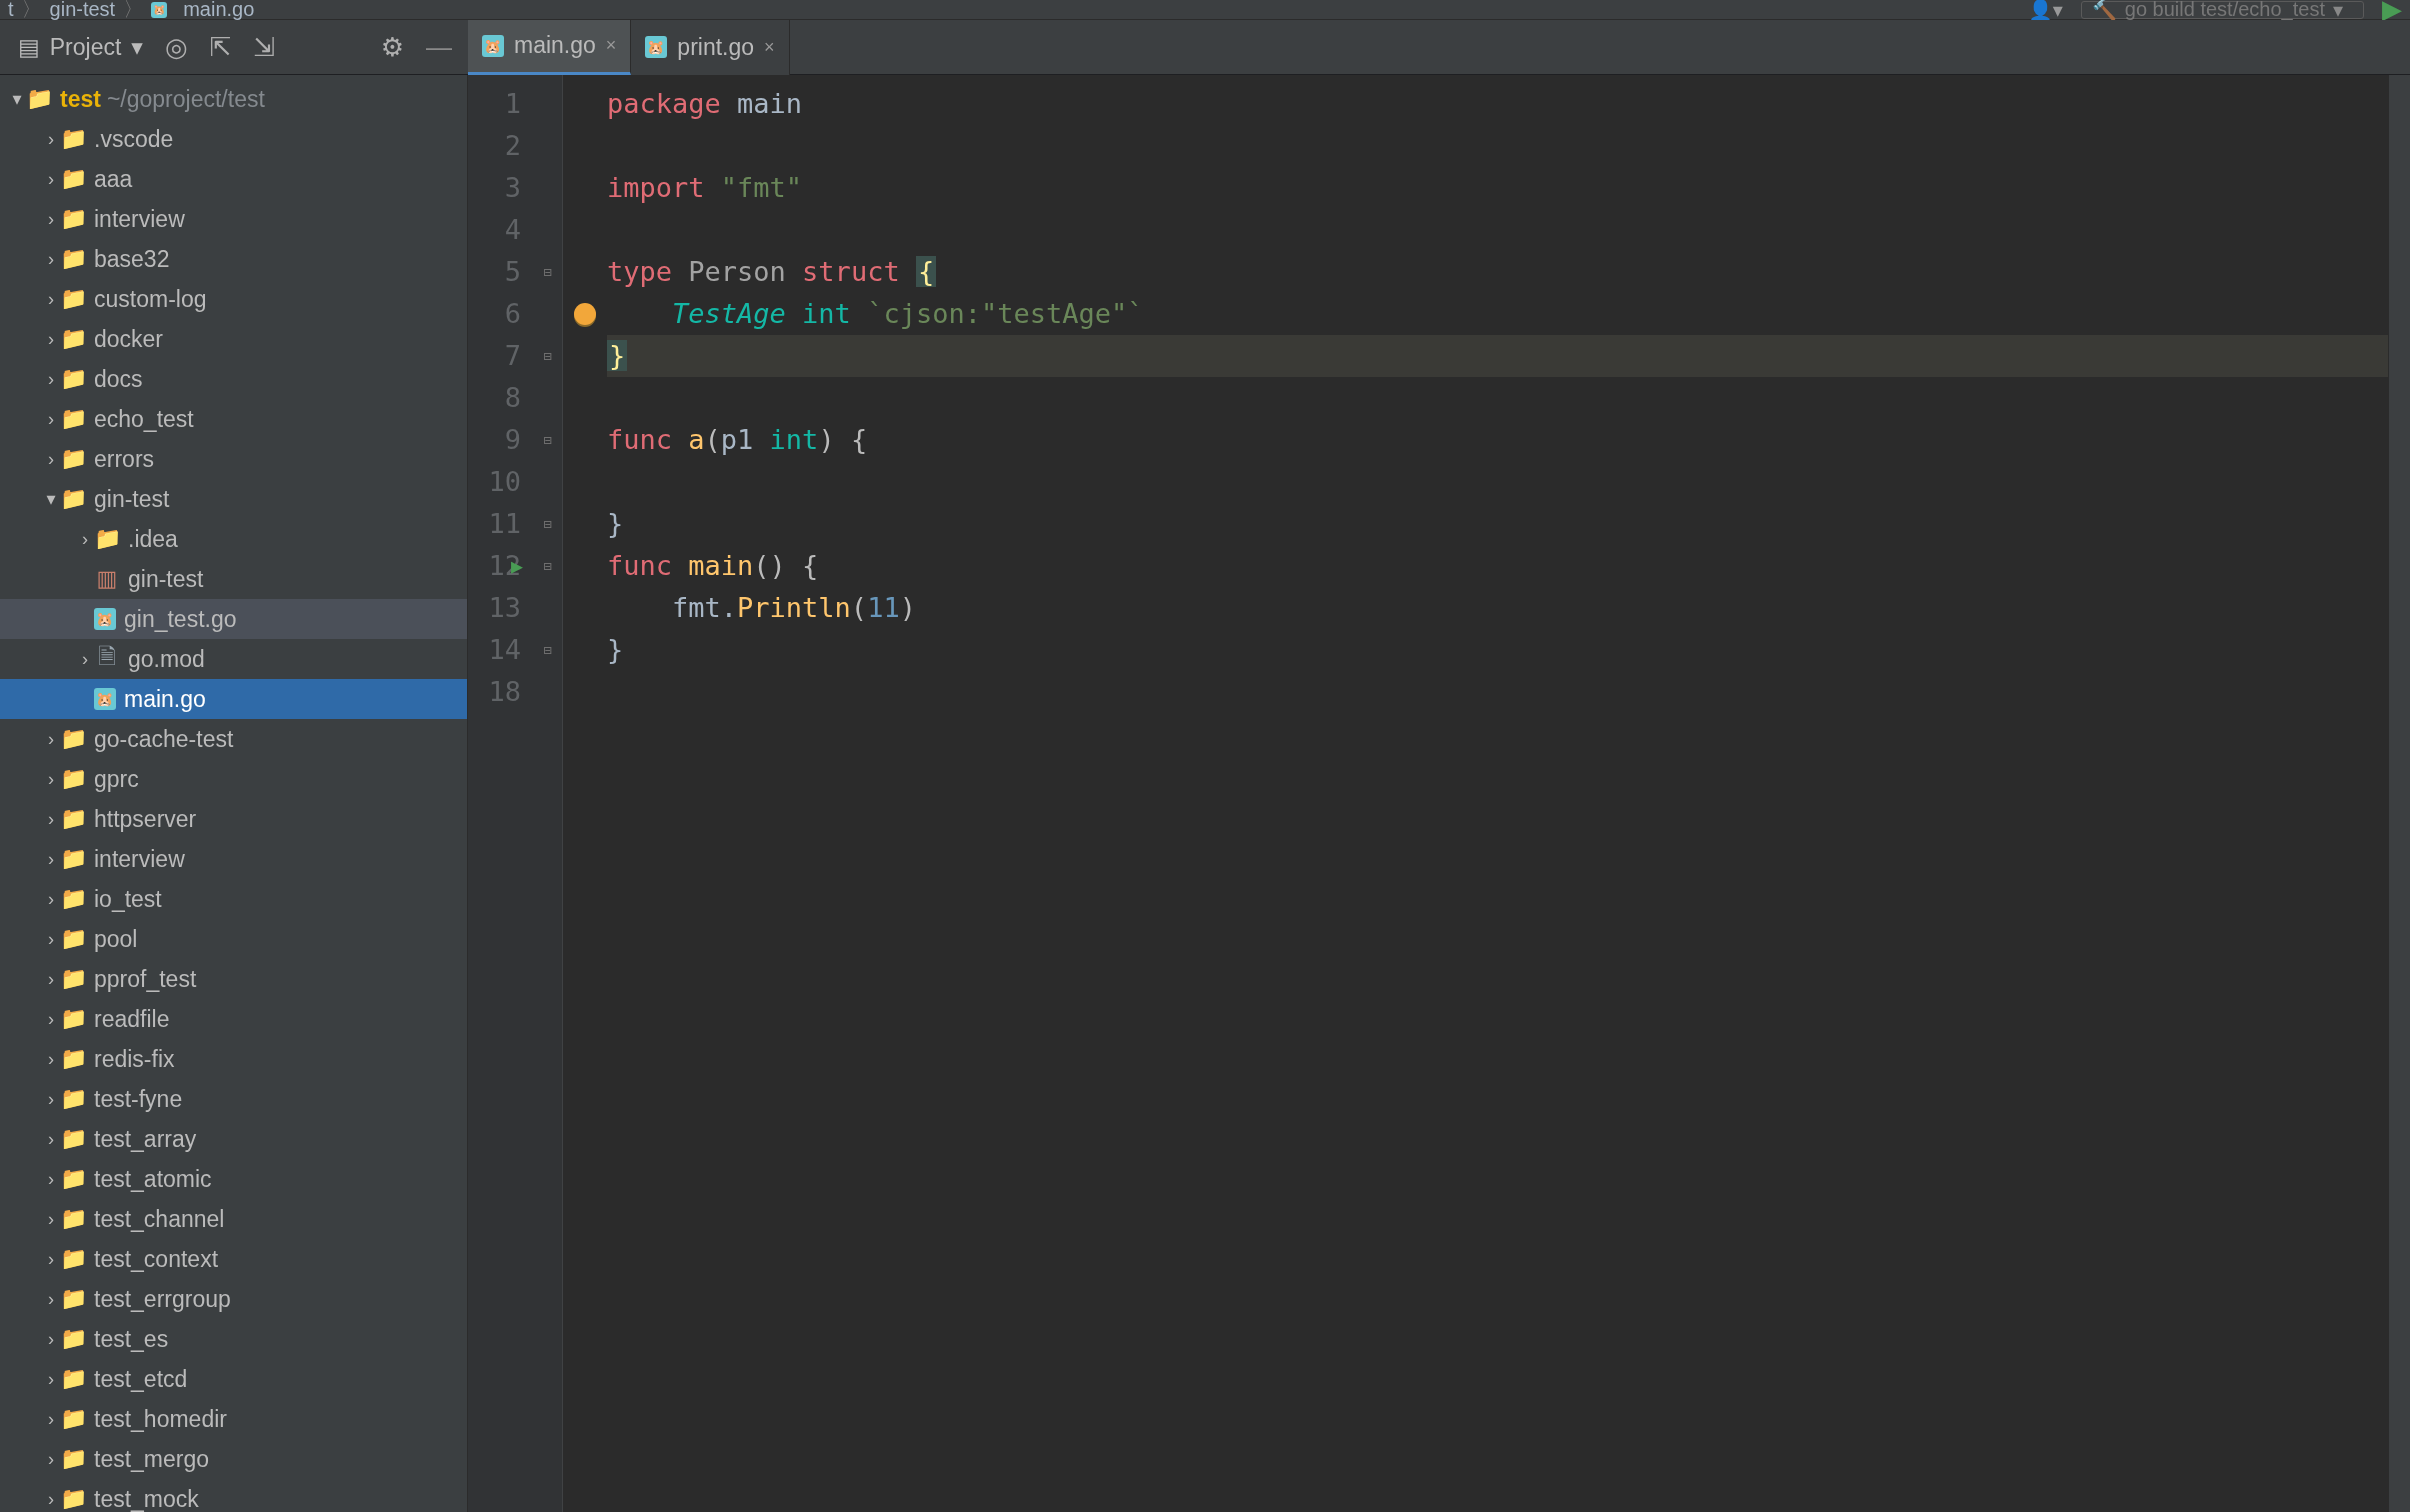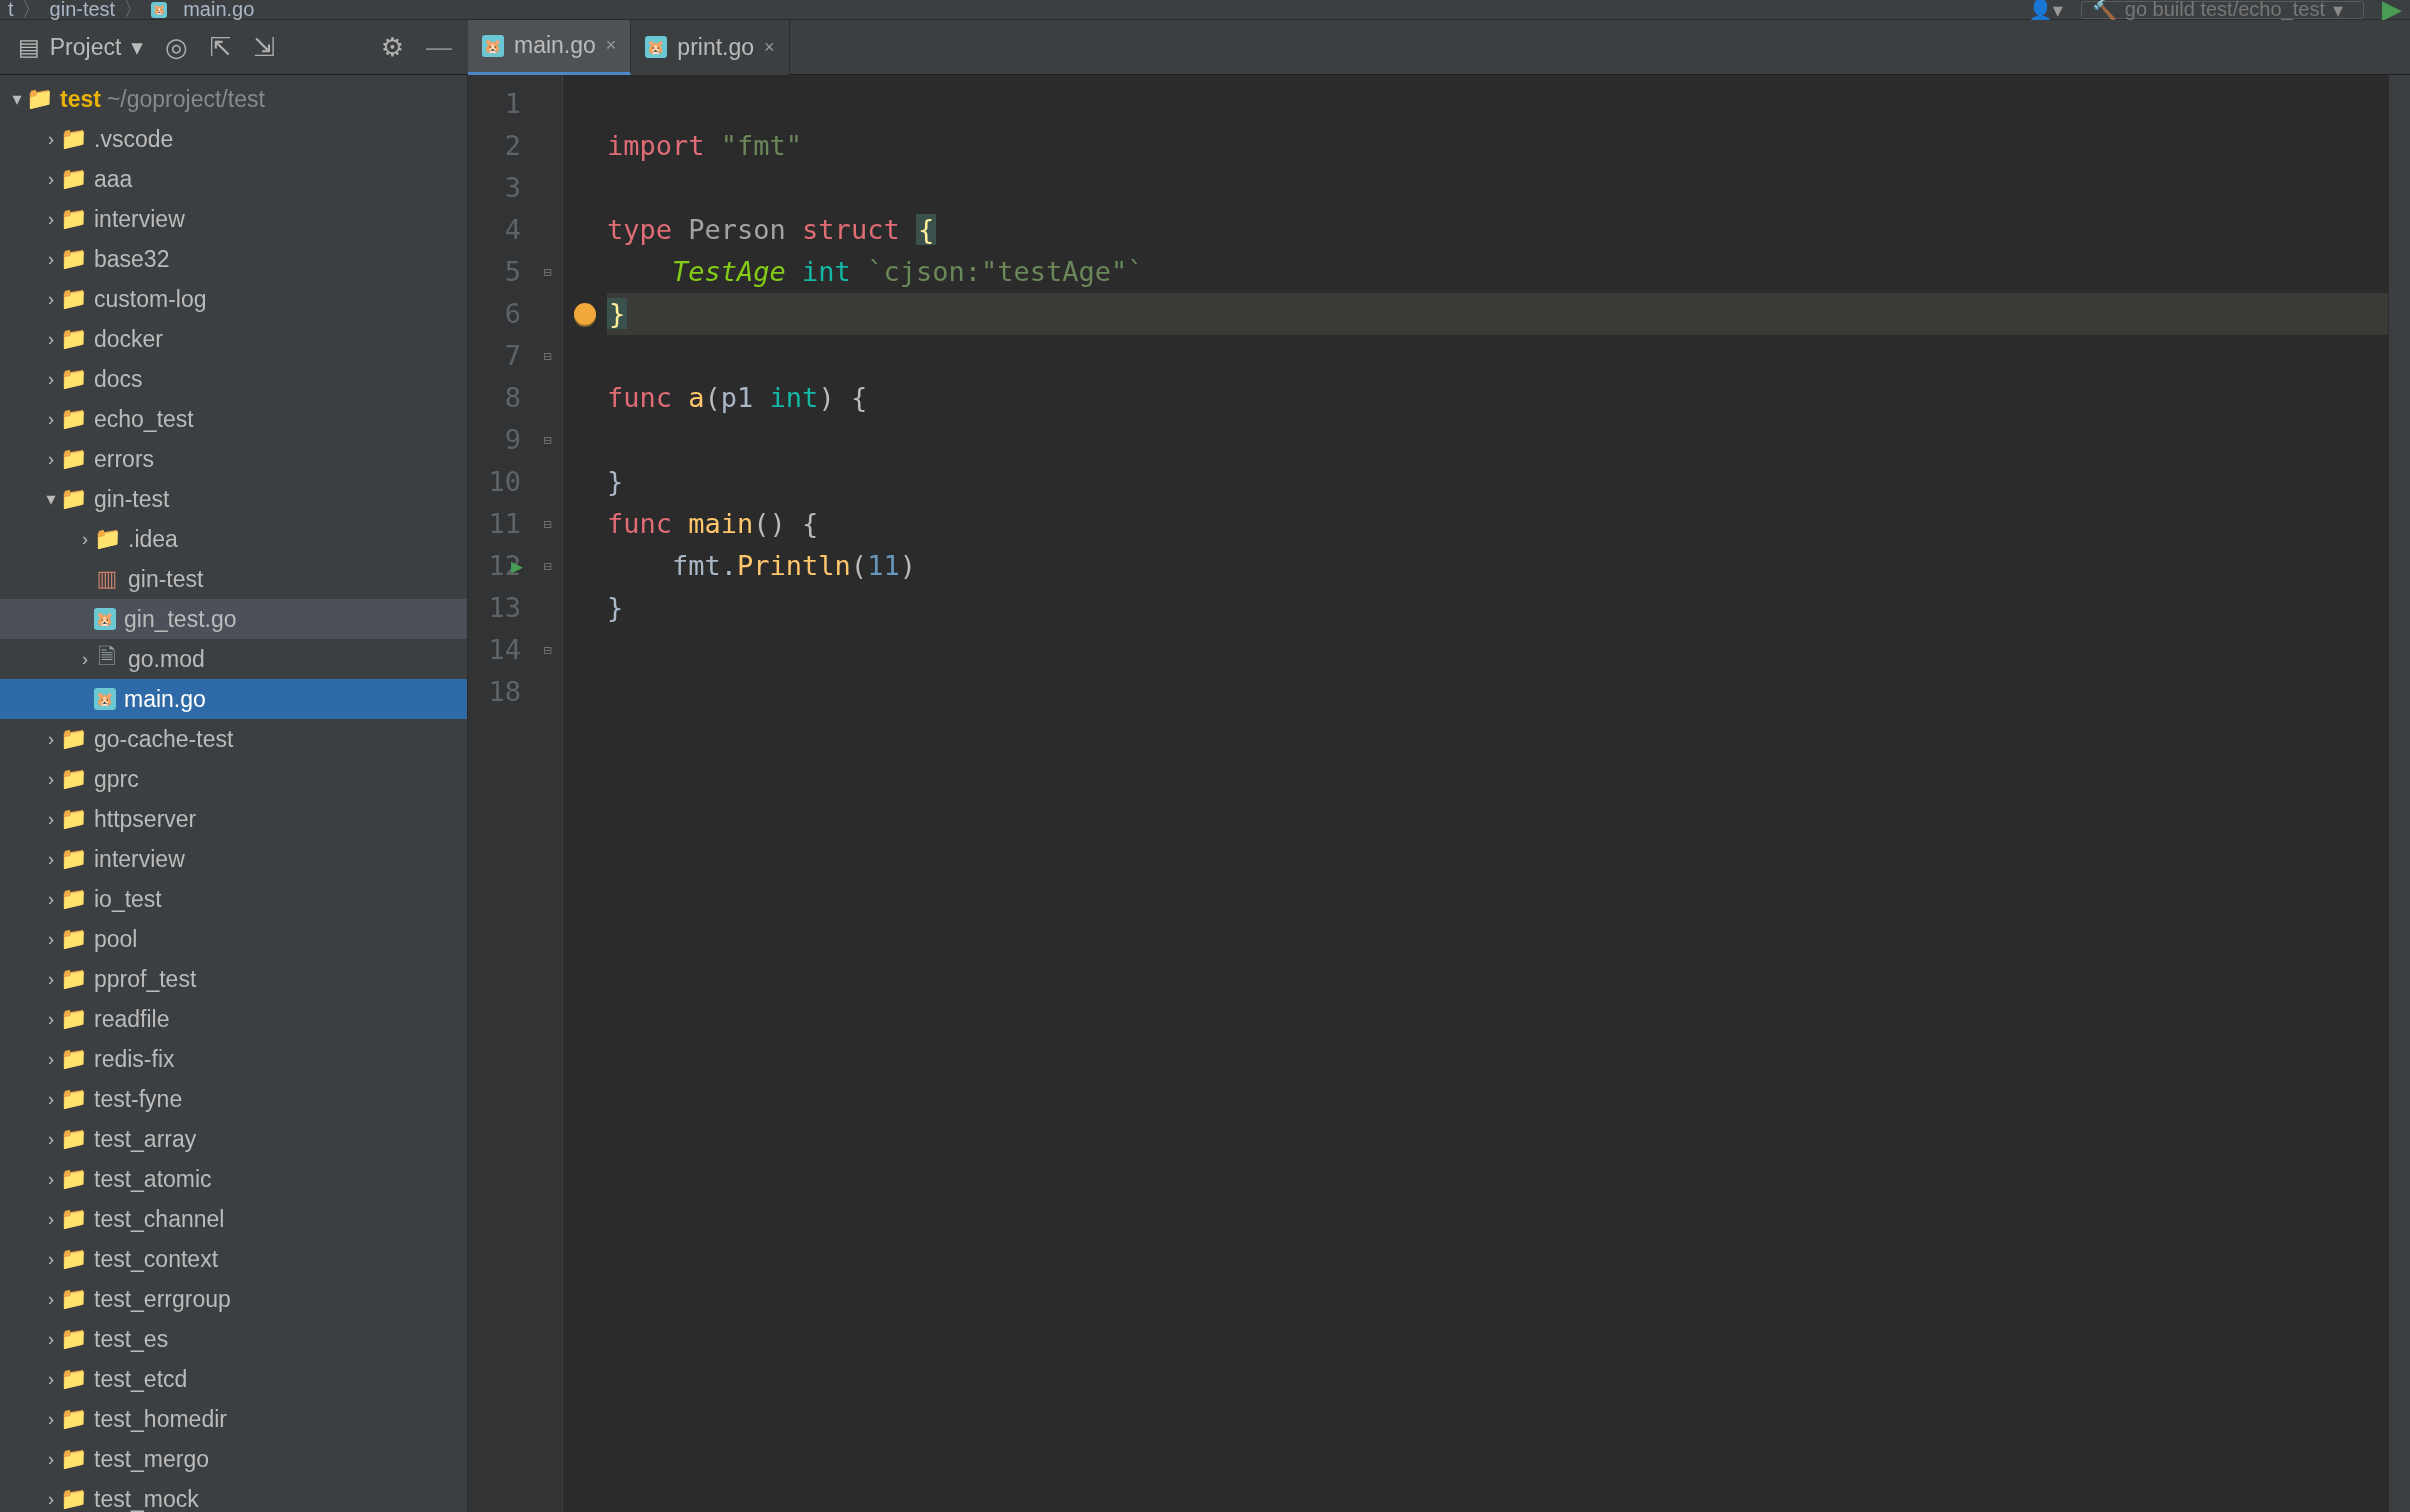--- a/index.html
+++ b/index.html
@@ -107,21 +107,21 @@
 .bulb-col { width:44px; background:#2b2b2b; padding-top:8px;}
 .bulb-col .brow { height:42px; display:flex; align-items:center; justify-content:center;}
 .bulb { width:22px; height:22px; background:#f2a73a; border-radius:50%; box-shadow:0 2px 0 #8a6a2a;}
 .code { flex:1; padding-top:8px; }
 .code .cline { height:42px; white-space:pre; }
 .code .cline.hl2 { background:#3a3a36; }
 .kw { color:#14b8a6; }
 .kw-red { color:#e06c75; }
 .str { color:#6a8759; }
 .ident { color:#a9b7c6; }
-.field-it { color:#84cc16; font-style:italic; }
+.field-it { color:#14b8a6; font-style:italic; }
 .type { color:#a3a3a3; }
 .num { color:#6897bb; }
 .fn { color:#ffc66d; }
 .brace-hl { background:#3b514d; color:#ffef99; padding:0 2px; }
 .scroll-right { width:22px; background:#3c3f41; border-left:1px solid #2b2b2b;}
 </style>
 </head>
 <body>
 
 <div class="app">
@@ -423,20 +423,21 @@
           <div class="brow"></div>
           <div class="brow"></div>
           <div class="brow"></div>
           <div class="brow"></div>
           <div class="brow"></div>
           <div class="brow"></div>
           <div class="brow"></div>
           <div class="brow"></div>
         </div>
       <div class="code" id="code">
+          <div class="cline"><span class="kw-red">package</span> <span class="ident">main</span></div>
           <div class="cline"></div>
           <div class="cline"><span class="kw-red">import</span> <span class="str">"fmt"</span></div>
           <div class="cline"></div>
           <div class="cline"><span class="kw-red">type</span> <span class="type">Person</span> <span class="kw-red">struct</span> <span class="brace-hl">{</span></div>
           <div class="cline">    <span class="field-it">TestAge</span> <span class="kw">int</span> <span class="str">`cjson:"testAge"`</span></div>
           <div class="cline hl2"><span class="brace-hl">}</span></div>
           <div class="cline"></div>
           <div class="cline"><span class="kw-red">func</span> <span class="fn">a</span>(<span class="ident">p1</span> <span class="kw">int</span>) {</div>
           <div class="cline"></div>
           <div class="cline"><span class="ident">}</span></div>

